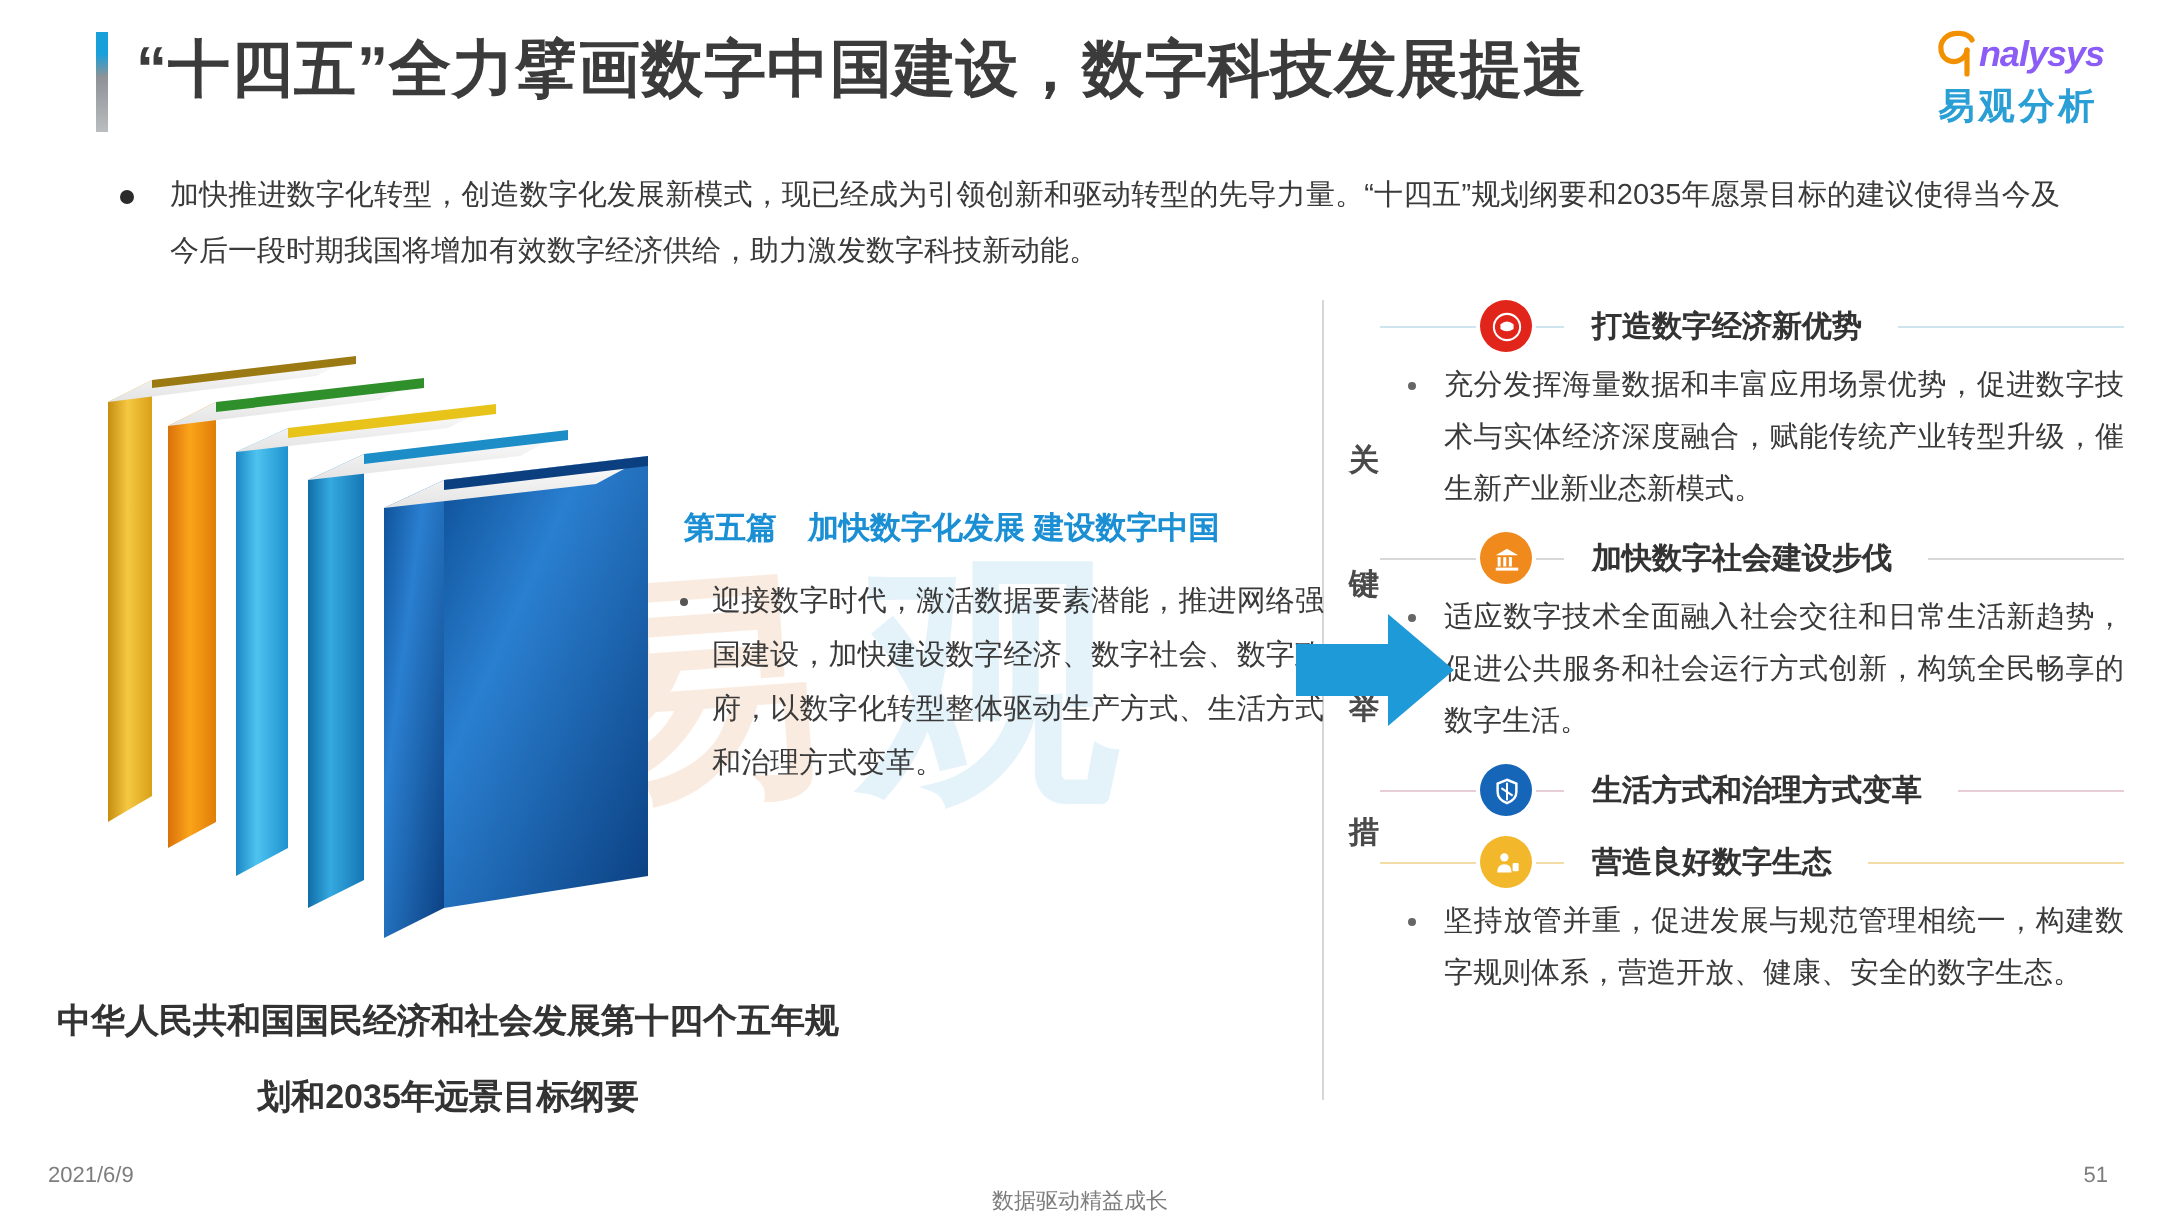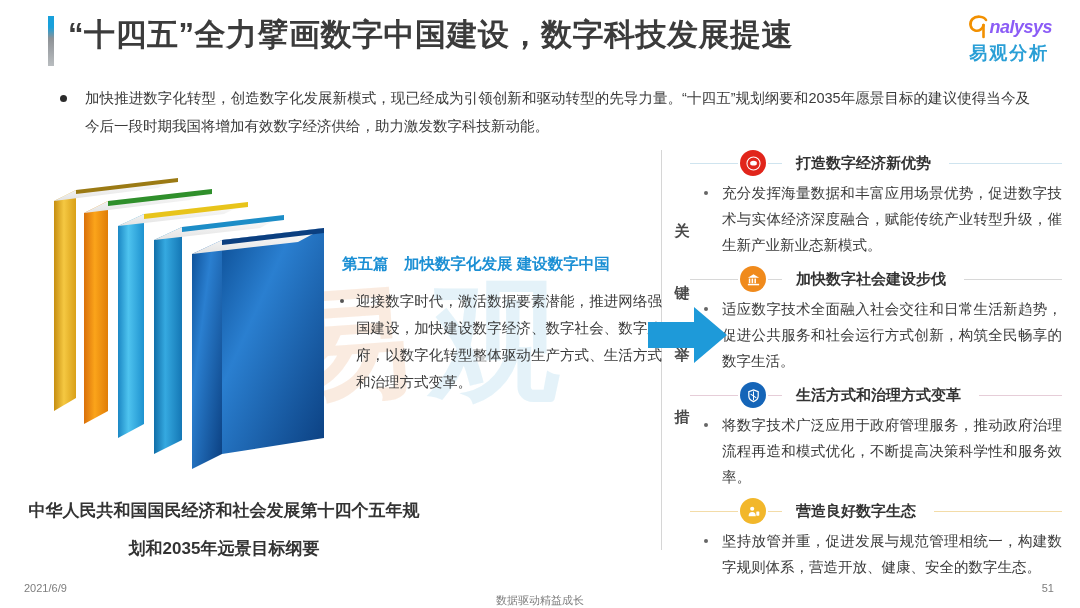--- a/index.html
+++ b/index.html
@@ -444,24 +444,20 @@
           <svg width="15" height="15" viewBox="0 0 16 16">
               <path d="M8 2 L13 4 L13 8.5 Q13 12.5 8 14.5 Q3 12.5 3 8.5 L3 4 Z" fill="none" stroke="#fff" stroke-width="1.3"></path>
               <path d="M8 3.6 L8 13" stroke="#fff" stroke-width="1.1"></path>
               <path d="M5 6.5 L11 10.5" stroke="#fff" stroke-width="1.1"></path>
             </svg>
         </div>
         <div class="sec-rule" style="width:14px;background:#e6cdd8"></div>
         <div class="sec-title">生活方式和治理方式变革</div>
         <div class="sec-rule rule-right" style="background:#e6cdd8"></div>
       </div>
-      <div class="sec-body">
-        <div class="sec-dot"></div>
-        <div class="sec-text">将数字技术广泛应用于政府管理服务，推动政府治理流程再造和模式优化，不断提高决策科学性和服务效率。</div>
-      </div>
     </div>
 
     <div class="sec">
       <div class="sec-head">
         <div class="sec-rule rule-left" style="background:#f3dca8"></div>
         <div class="sec-icon" style="background:#f2b72b">
           <svg width="15" height="15" viewBox="0 0 16 16">
               <circle cx="6.6" cy="5" r="2.2" fill="#fff"></circle>
               <path d="M2.8 13 Q2.8 8.6 6.6 8.6 Q10.4 8.6 10.4 13 Z" fill="#fff"></path>
               <rect x="11" y="8" width="3.2" height="4.4" rx="0.6" fill="#fff"></rect>

